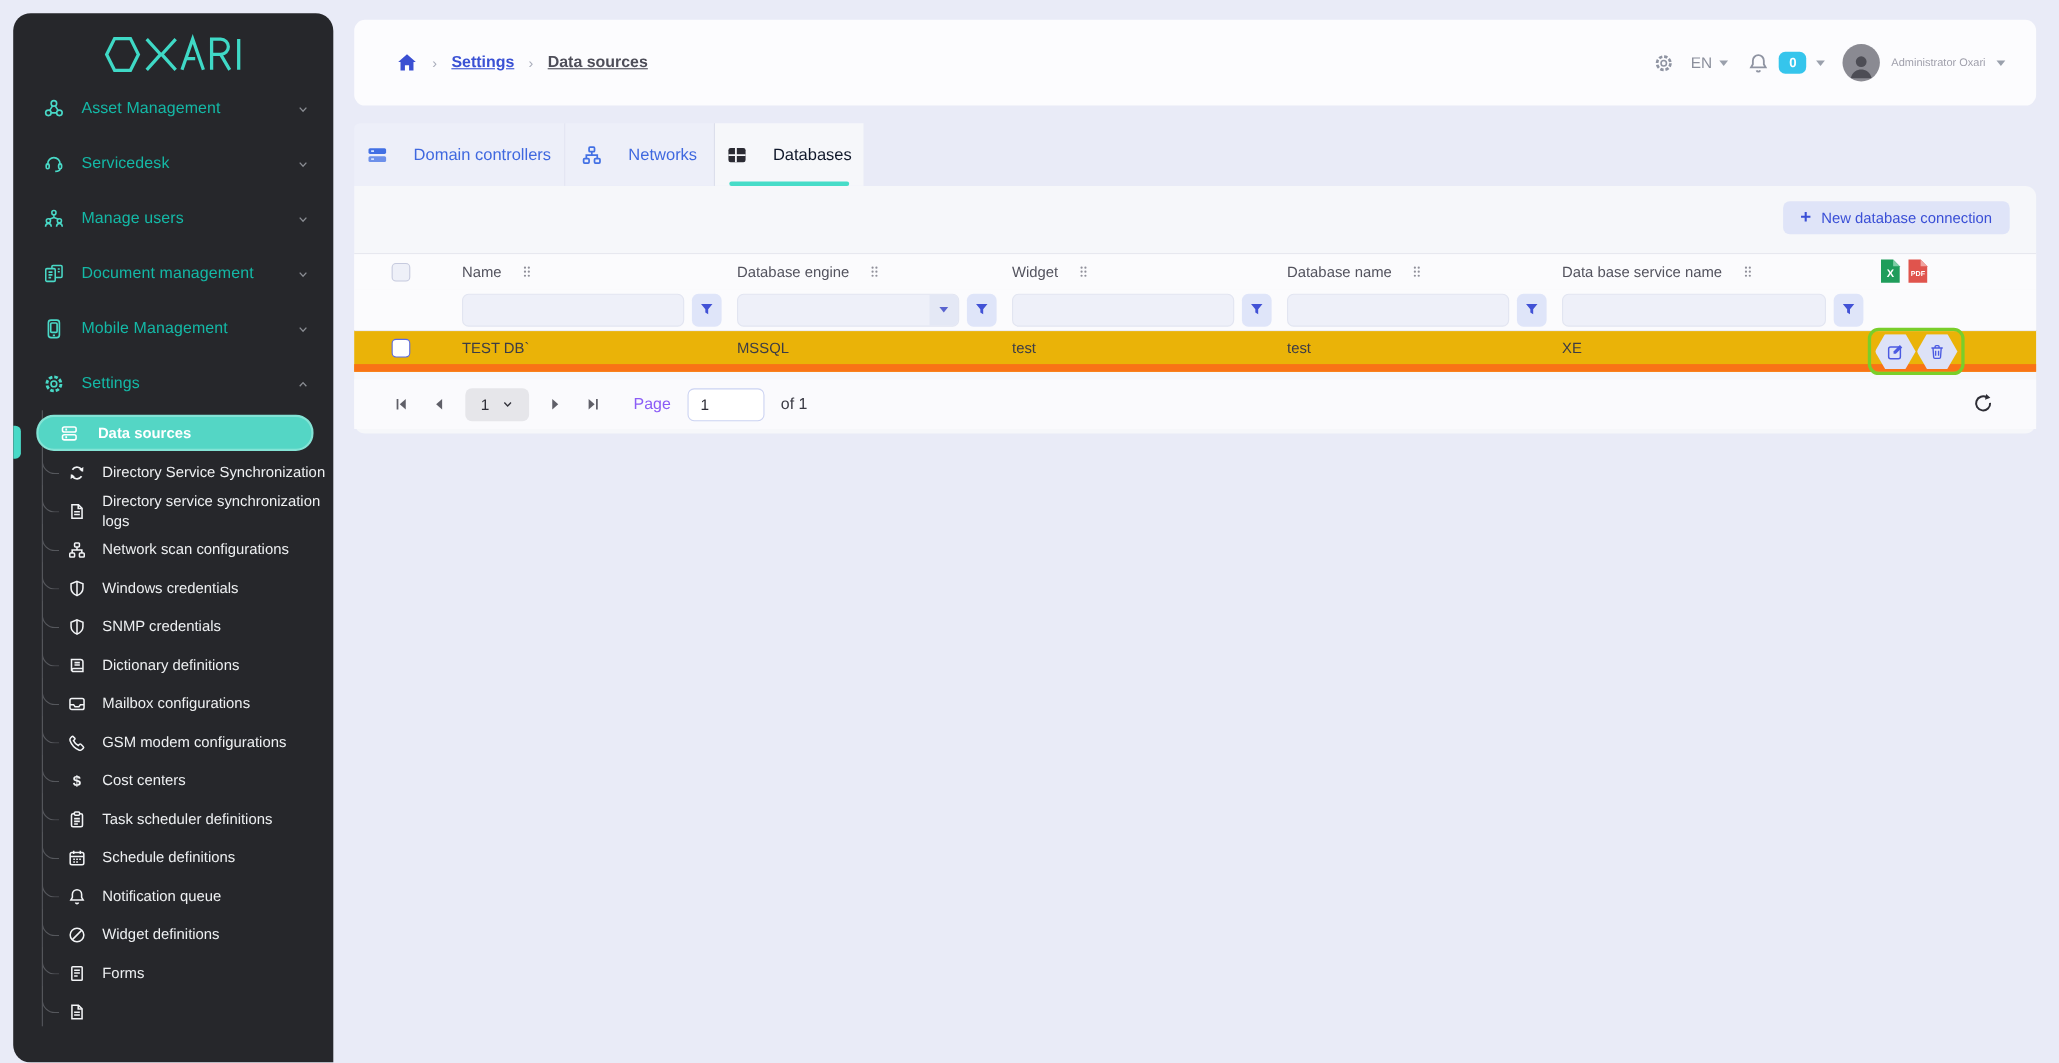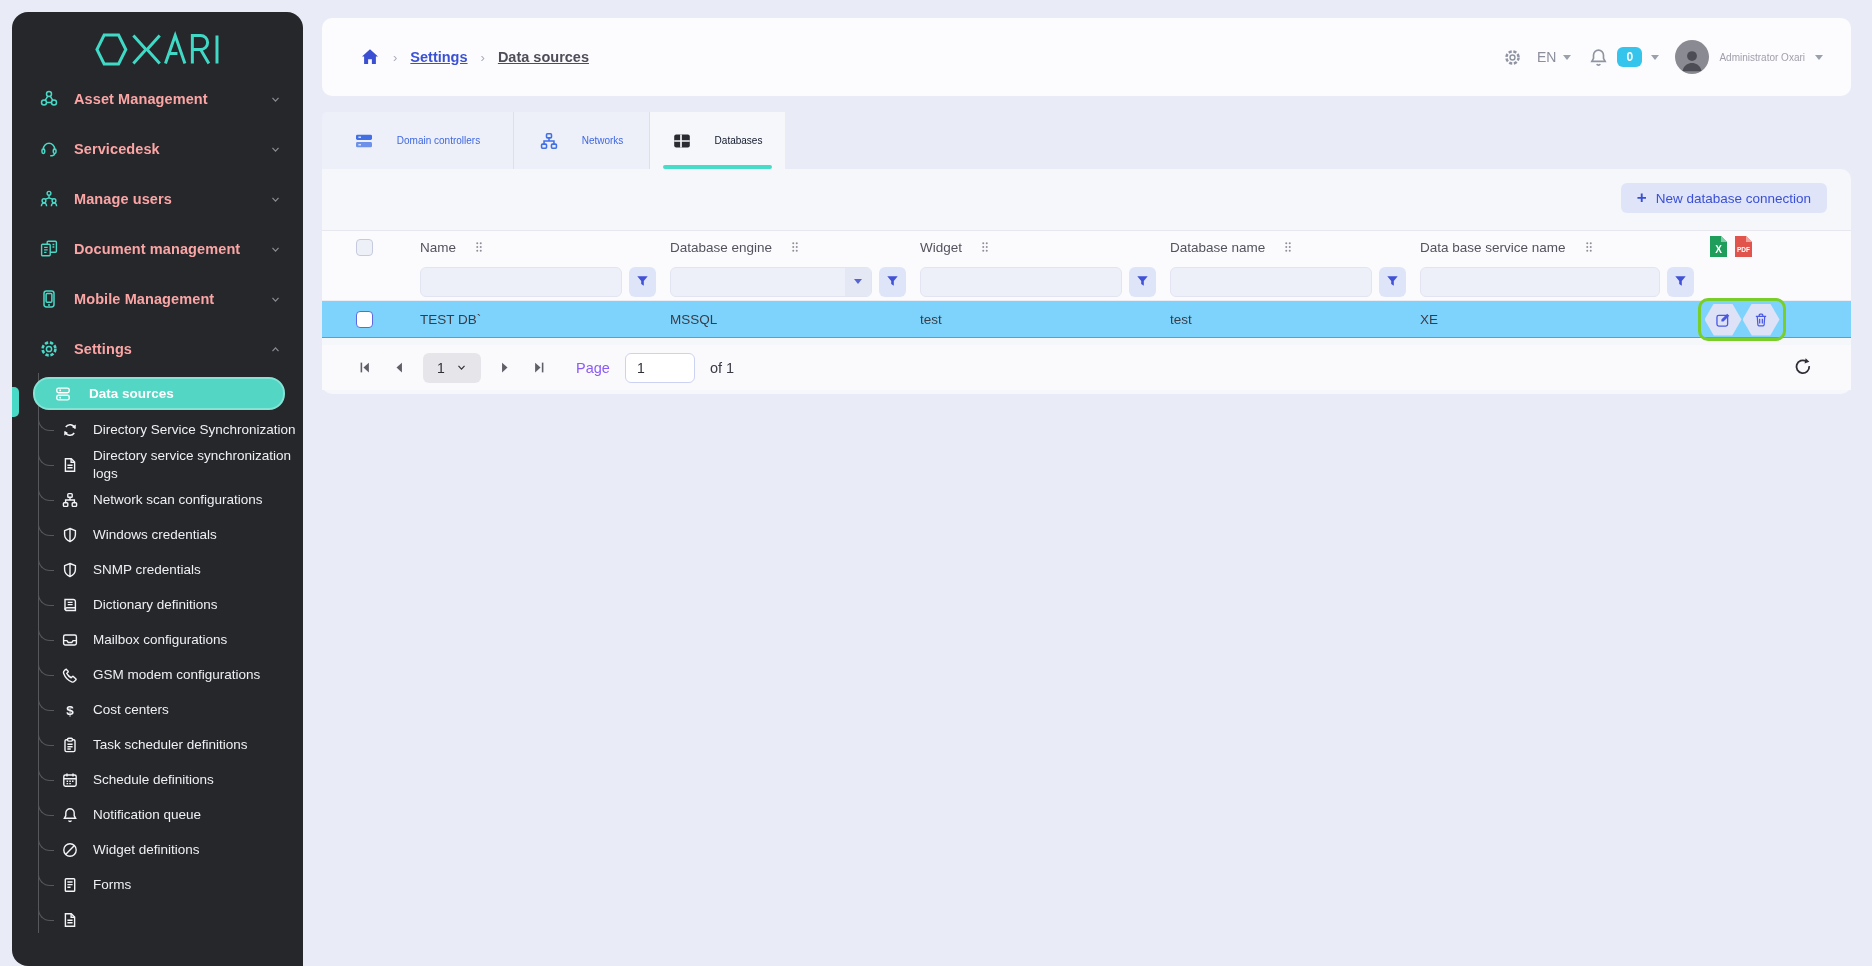--- a/index.html
+++ b/index.html
@@ -6,21 +6,21 @@
   html,body{width:1872px;height:966px}
   body{background:#e9ebf7;font-family:"Liberation Sans",sans-serif;position:relative;overflow:hidden}
   svg{display:block}
 
   
   .sidebar{position:absolute;left:12px;top:12px;width:291px;height:954px;background:#26272b;
     border-radius:16px 16px 0 16px;color:#eceef0;overflow:hidden}
   .logo{height:62px;padding-top:12px;display:flex;align-items:center;justify-content:center}
   .m-item{height:50px;display:flex;align-items:center;padding:0 22px 0 27px;gap:15px;cursor:pointer}
   .m-ic{width:20px;height:20px;color:#49d9c7;flex:none}
-  .m-lbl{flex:1;font-size:14.5px;font-weight:700;letter-spacing:.1px;color:#fca5a5}
+  .m-lbl{flex:1;font-size:14.5px;font-weight:400;letter-spacing:.1px;color:#14b8a6}
   .chev{width:11px;height:11px;color:#898c92;flex:none}
   .chev.up{transform:rotate(180deg)}
   .set-ind{position:absolute;left:0;top:375px;width:7px;height:30px;background:#49d9c7;border-radius:0 5px 5px 0}
   .submenu{position:relative;padding-top:0}
   .submenu .tree{position:absolute;left:26px;top:-4px;height:560px;border-left:1px solid #55575c}
   .pill{position:relative;z-index:2;margin:3px 0 2px 21px;width:252px;height:33px;background:#54d6c5;
     border:2px solid #83e3d5;border-radius:16px;display:flex;align-items:center;gap:18px;
     padding-left:20px;color:#fff;font-size:13.5px;font-weight:700;cursor:pointer}
   .pill .s-ic{color:#fff}
   .s-item{position:relative;display:flex;align-items:center;gap:15px;padding-left:50px;min-height:35px;
@@ -42,21 +42,21 @@
   .lang{color:#8b8f9c;font-size:14px;margin:0 7px 0 15px;cursor:pointer}
   .caret{width:0;height:0;border:4.5px solid transparent;border-top:5.5px solid #9aa0ac;margin-top:5px;cursor:pointer}
   .badge{min-width:25px;height:20px;background:#35c5ec;border-radius:6px;color:#fff;font-size:12px;font-weight:700;
     display:flex;align-items:center;justify-content:center;padding:0 6px;margin:0 9px}
   .avatar{width:34px;height:34px;border-radius:50%;background:#8a8a92;overflow:hidden;margin:0 10px 0 16px;
     display:flex;align-items:flex-end;justify-content:center;cursor:pointer}
   .uname{color:#a0a0ac;font-size:10px;margin-right:10px;cursor:pointer}
 
   
   .tabs{position:absolute;left:322px;top:112px;height:57px;display:flex}
-  .tab{display:flex;align-items:center;justify-content:center;gap:24px;font-size:10px;color:#3f68df;
+  .tab{display:flex;align-items:center;justify-content:center;gap:24px;font-size:15px;color:#3f68df;
     background:#edeff9;cursor:pointer;position:relative}
   .tab .tic{width:18px;height:18px;color:#4270e4}
   .tab.t1{width:192px;border-right:1px solid #dcdfec;border-radius:5px 0 0 0}
   .tab.t2{width:136px;border-right:1px solid #dcdfec}
   .tab.t3{width:135px;background:#f6f7fa;color:#0f172a}
   .tab.t3 .tic{color:#2b2b33}
   .tab.active::after{content:'';position:absolute;left:13px;right:13px;bottom:0;height:4px;border-radius:3px;background:#47dcc8}
 
   
   .panel{position:absolute;left:322px;top:169px;width:1529px;height:225px;background:#f6f7fa;border-radius:0 10px 10px 10px}
@@ -75,21 +75,21 @@
   .fcell{display:flex;align-items:center;gap:7px;padding-left:14px}
   .fin{height:30px;width:202px;background:#eef0f9;border:1px solid #e2e5f1;border-radius:6px;font-size:13px;color:#3c3c46;padding:0 8px;outline:none}
   .fin.wide{width:240px}
   .fsel{height:30px;width:202px;background:#eef0f9;border:1px solid #e2e5f1;border-radius:6px;display:flex;
     align-items:center;justify-content:flex-end;cursor:pointer}
   .fsel .seg{width:26px;height:28px;background:#e4e8f5;border-radius:0 5px 5px 0;display:flex;align-items:center;justify-content:center}
   .fsel .caret{border-top-color:#5a64cf;margin-top:4px}
   .fbtn{width:27px;height:30px;background:#dfe5f9;border-radius:6px;display:flex;align-items:center;justify-content:center;cursor:pointer;flex:none}
   .fbtn svg{width:13px;height:13px;color:#4252d6}
 
-  .trow{position:absolute;top:131px;left:0;right:0;height:38px;background:#7dd3fc;border-top:1px solid #ededf3;border-bottom:1px solid #f97316}
+  .trow{position:absolute;top:131px;left:0;right:0;height:38px;background:#eab308;border-top:1px solid #ededf3;border-bottom:7px solid #f97316}
   .td{padding-left:14px;font-size:13.5px;color:#3c3c46}
   .rchk{width:17px;height:17px;border:1.6px solid #5b6ae4;border-radius:4px;background:#fff;justify-self:center;cursor:pointer}
   .actions{position:absolute;right:65px;top:-3px;width:88px;height:43px;border:3px solid #79ce2a;border-radius:10px;
     display:flex;align-items:center;justify-content:center;gap:1px}
   .hexbtn{width:37px;height:32px;background:#dde2f7;clip-path:polygon(25% 0,75% 0,100% 50%,75% 100%,25% 100%,0 50%);
     display:flex;align-items:center;justify-content:center;cursor:pointer;color:#4b5ae2}
   .hexbtn svg{width:16px;height:16px}
 
   .pager{position:absolute;top:176px;left:0;right:0;height:45px;background:#fafafd;display:flex;align-items:center;padding-left:36px}
   .pbtn{width:15px;height:15px;color:#5f5f68;cursor:pointer;flex:none}

